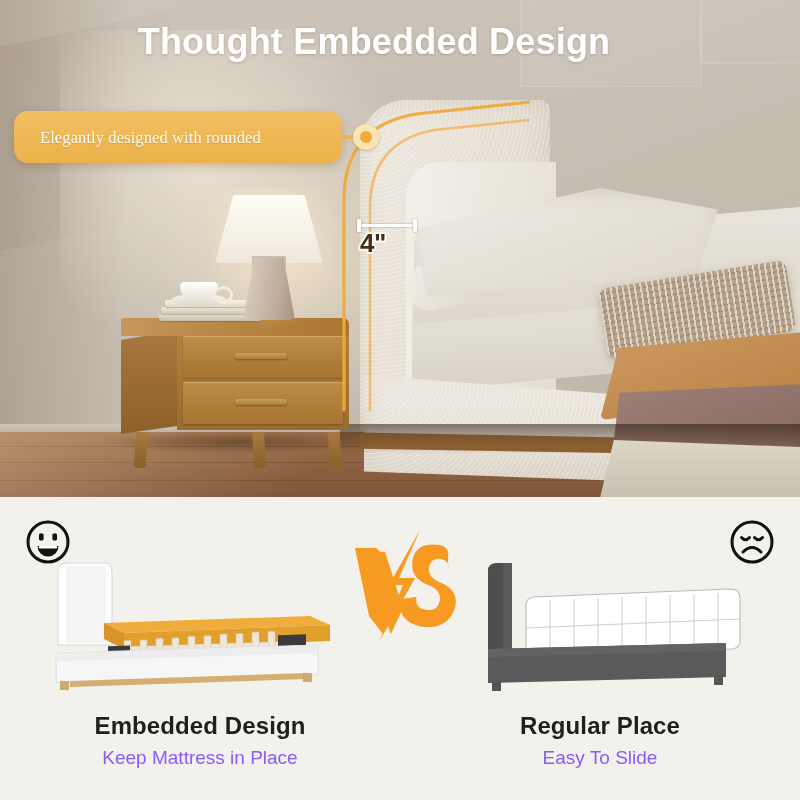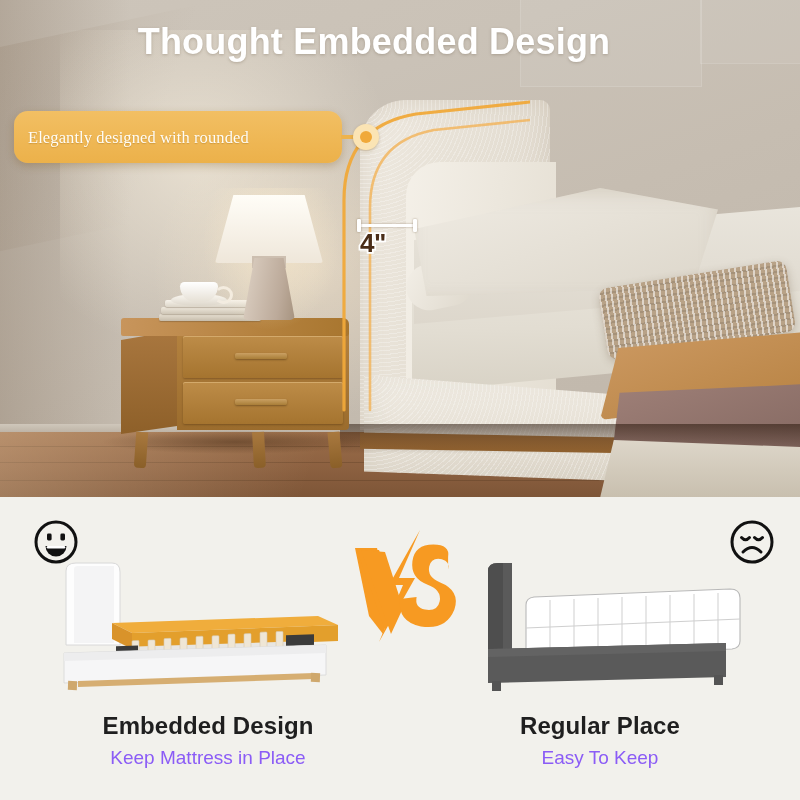--- a/index.html
+++ b/index.html
@@ -142,21 +142,21 @@
   
   .trace{position:absolute;left:330px;top:80px;width:200px;height:340px;pointer-events:none;}
 
   
   .callout{position:absolute;left:14px;top:111px;width:328px;height:52px;
     background:linear-gradient(180deg,#f2bf63,#ecb14a);
     border-radius:14px;box-shadow:0 3px 8px rgba(120,80,20,.28);
     display:flex;flex-direction:column;justify-content:center;padding:0 14px;box-sizing:border-box;}
   .callout span{display:block;color:#fffdf6;font-family:"Liberation Serif",serif;
     font-size:16.5px;line-height:21px;letter-spacing:.1px;
-    text-shadow:0 1px 1px rgba(150,100,20,.35);}
+    text-shadow:0 1px 1px rgba(150,100,20,.35);margin-left:12px;}
   .dot-line{position:absolute;left:341px;top:135px;width:18px;height:4px;background:#edb34d;}
   .dot{position:absolute;left:353px;top:124px;width:26px;height:26px;border-radius:50%;
     background:#fbe4b4;display:flex;align-items:center;justify-content:center;
     box-shadow:0 1px 3px rgba(130,90,25,.35);}
   .dot i{width:12px;height:12px;border-radius:50%;background:#f0a93a;display:block;}
 
   
   .dim{position:absolute;left:357px;top:219px;width:62px;height:12px;}
   .dim-line{position:absolute;left:3px;top:5px;width:56px;height:3px;background:#fff;border-radius:2px;
     box-shadow:0 0 2px rgba(90,60,30,.5);}
@@ -169,21 +169,21 @@
 
   
   .title{position:absolute;left:0;top:21px;width:748px;text-align:center;
     color:#ffffff;font-size:36px;font-weight:bold;letter-spacing:.2px;
     font-family:"Liberation Sans",sans-serif;
     text-shadow:0 1px 3px rgba(110,95,75,.35);}
 
   
   .compare{position:absolute;left:0;top:497px;width:800px;height:303px;background:#f2f1ec;}
   .col{position:absolute;top:0;width:400px;height:303px;}
-  .col-left{left:8px;} .col-right{left:400px;}
+  .col-left{left:0;} .col-right{left:400px;}
 
   .face{position:absolute;top:22px;width:46px;height:46px;}
   .face-left{left:25px;} .face-right{left:329px;}
 
   .illus{position:absolute;top:56px;left:0;width:400px;height:150px;}
 
   .cap-title{position:absolute;top:215px;left:0;width:400px;text-align:center;
     font-size:24px;font-weight:bold;color:#1f1f1f;letter-spacing:.1px;}
   .cap-sub{position:absolute;top:250px;left:0;width:400px;text-align:center;
     font-size:19px;color:#8b5cf6;font-weight:normal;}
@@ -360,21 +360,21 @@
         </g>
 
         <path d="M88 96 L326 90 L326 124 L88 130 Z" fill="#5a5a5a"></path>
         <path d="M88 96 L326 90 L326 98 L88 104 Z" fill="#636363"></path>
 
         <rect x="92" y="128" width="9" height="10" fill="#545454"></rect>
         <rect x="314" y="122" width="9" height="10" fill="#545454"></rect>
       </svg>
 
       <div class="cap-title">Regular Place</div>
-      <div class="cap-sub">Easy To Keep</div>
+      <div class="cap-sub">Easy To Slide</div>
     </div>
 
     <svg class="vs" viewBox="0 0 120 115" style="position:absolute;left:345px;top:33px;">
       <polygon points="75,0 44,55 58,55 34,112 70,48 54,48" fill="#f79a22"></polygon>
       <polygon points="10,18 32,18 46,78 38,104 24,86" fill="#f79a22"></polygon>
       <polygon points="12,20 34,20 52,70 40,100" fill="#f79a22"></polygon>
       <path d="M16 20 L40 22 L58 78 L46 104 Z" fill="#f79a22"></path>
       <path d="M102 22 Q104 10 88 10 Q70 10 68 26 Q66 42 82 48 Q96 53 94 64 Q92 74 80 72 Q70 70 72 60 L56 62 Q54 84 76 88 Q100 92 108 72 Q114 54 94 46 Q82 41 84 31 Q86 22 96 24 Q104 26 102 34 Z" fill="#f79a22" transform="translate(-4,4) scale(1.05,1.05)"></path>
     </svg>
   </div>

